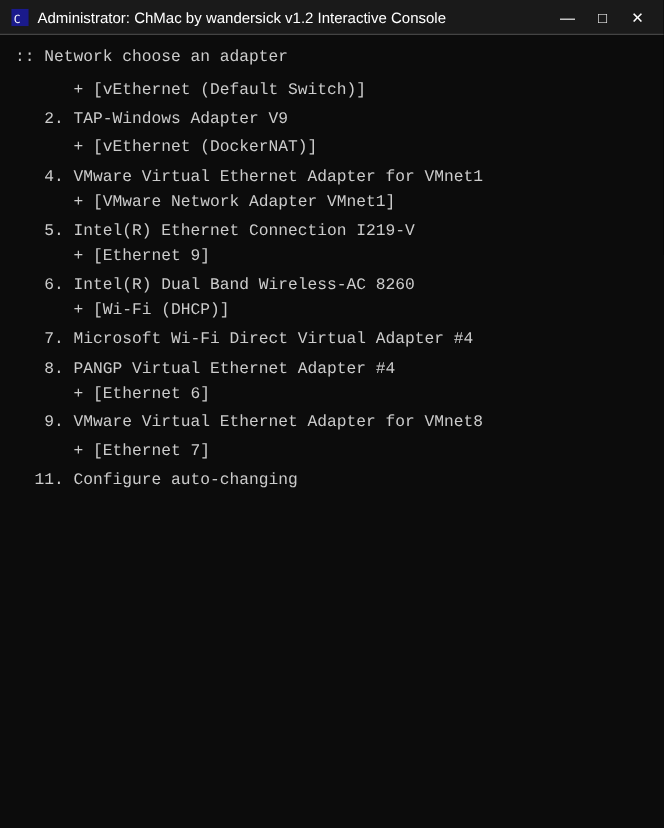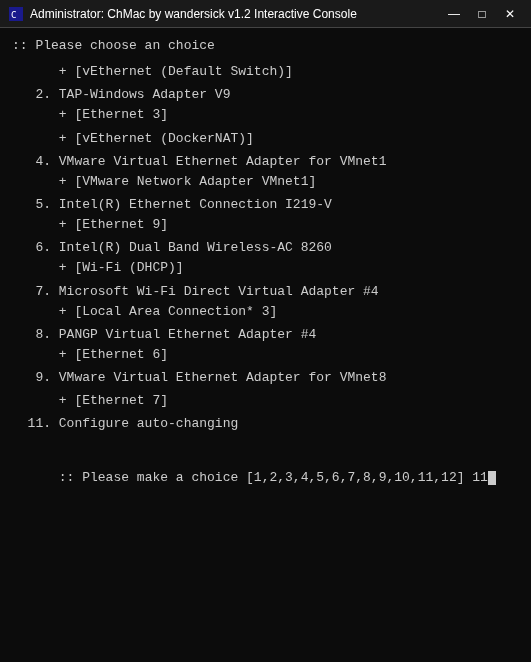--- a/index.html
+++ b/index.html
@@ -110,61 +110,56 @@
       <span class="title-bar-text">Administrator: ChMac by wandersick v1.2 Interactive Console</span>
     </div>
     <div class="title-bar-controls">
       <div class="title-btn">—</div>
       <div class="title-btn">□</div>
       <div class="title-btn close">✕</div>
     </div>
   </div>
 
   <div class="console-body">
-    <div class="line">:: Please choose an choice</div>
+    <div class="line">:: Network choose an adapter</div>
     <div style="height:6px"></div>
 
     <div class="line">      + [vEthernet (Default Switch)]</div>
     <div style="height:3px"></div>
 
     <div class="line">   2. TAP-Windows Adapter V9</div>
-    <div class="line">      + [Ethernet 3]</div>
     <div style="height:3px"></div>
 
     <div class="line">      + [vEthernet (DockerNAT)]</div>
     <div style="height:3px"></div>
 
     <div class="line">   4. VMware Virtual Ethernet Adapter for VMnet1</div>
     <div class="line">      + [VMware Network Adapter VMnet1]</div>
     <div style="height:3px"></div>
 
     <div class="line">   5. Intel(R) Ethernet Connection I219-V</div>
     <div class="line">      + [Ethernet 9]</div>
     <div style="height:3px"></div>
 
     <div class="line">   6. Intel(R) Dual Band Wireless-AC 8260</div>
     <div class="line">      + [Wi-Fi (DHCP)]</div>
     <div style="height:3px"></div>
 
     <div class="line">   7. Microsoft Wi-Fi Direct Virtual Adapter #4</div>
-    <div class="line">      + [Local Area Connection* 3]</div>
     <div style="height:3px"></div>
 
     <div class="line">   8. PANGP Virtual Ethernet Adapter #4</div>
     <div class="line">      + [Ethernet 6]</div>
     <div style="height:3px"></div>
 
     <div class="line">   9. VMware Virtual Ethernet Adapter for VMnet8</div>
     <div style="height:3px"></div>
 
     <div class="line">      + [Ethernet 7]</div>
     <div style="height:3px"></div>
 
     <div class="line">  11. Configure auto-changing</div>
     <div style="height:3px"></div>
 
     <div style="height:6px"></div>
 
-    <div class="line bottom-prompt">
-      <span>:: Please make a choice [1,2,3,4,5,6,7,8,9,10,11,12] 11</span><span class="cursor"></span>
-    </div>
   </div>
 </div>
 
 </body></html>

